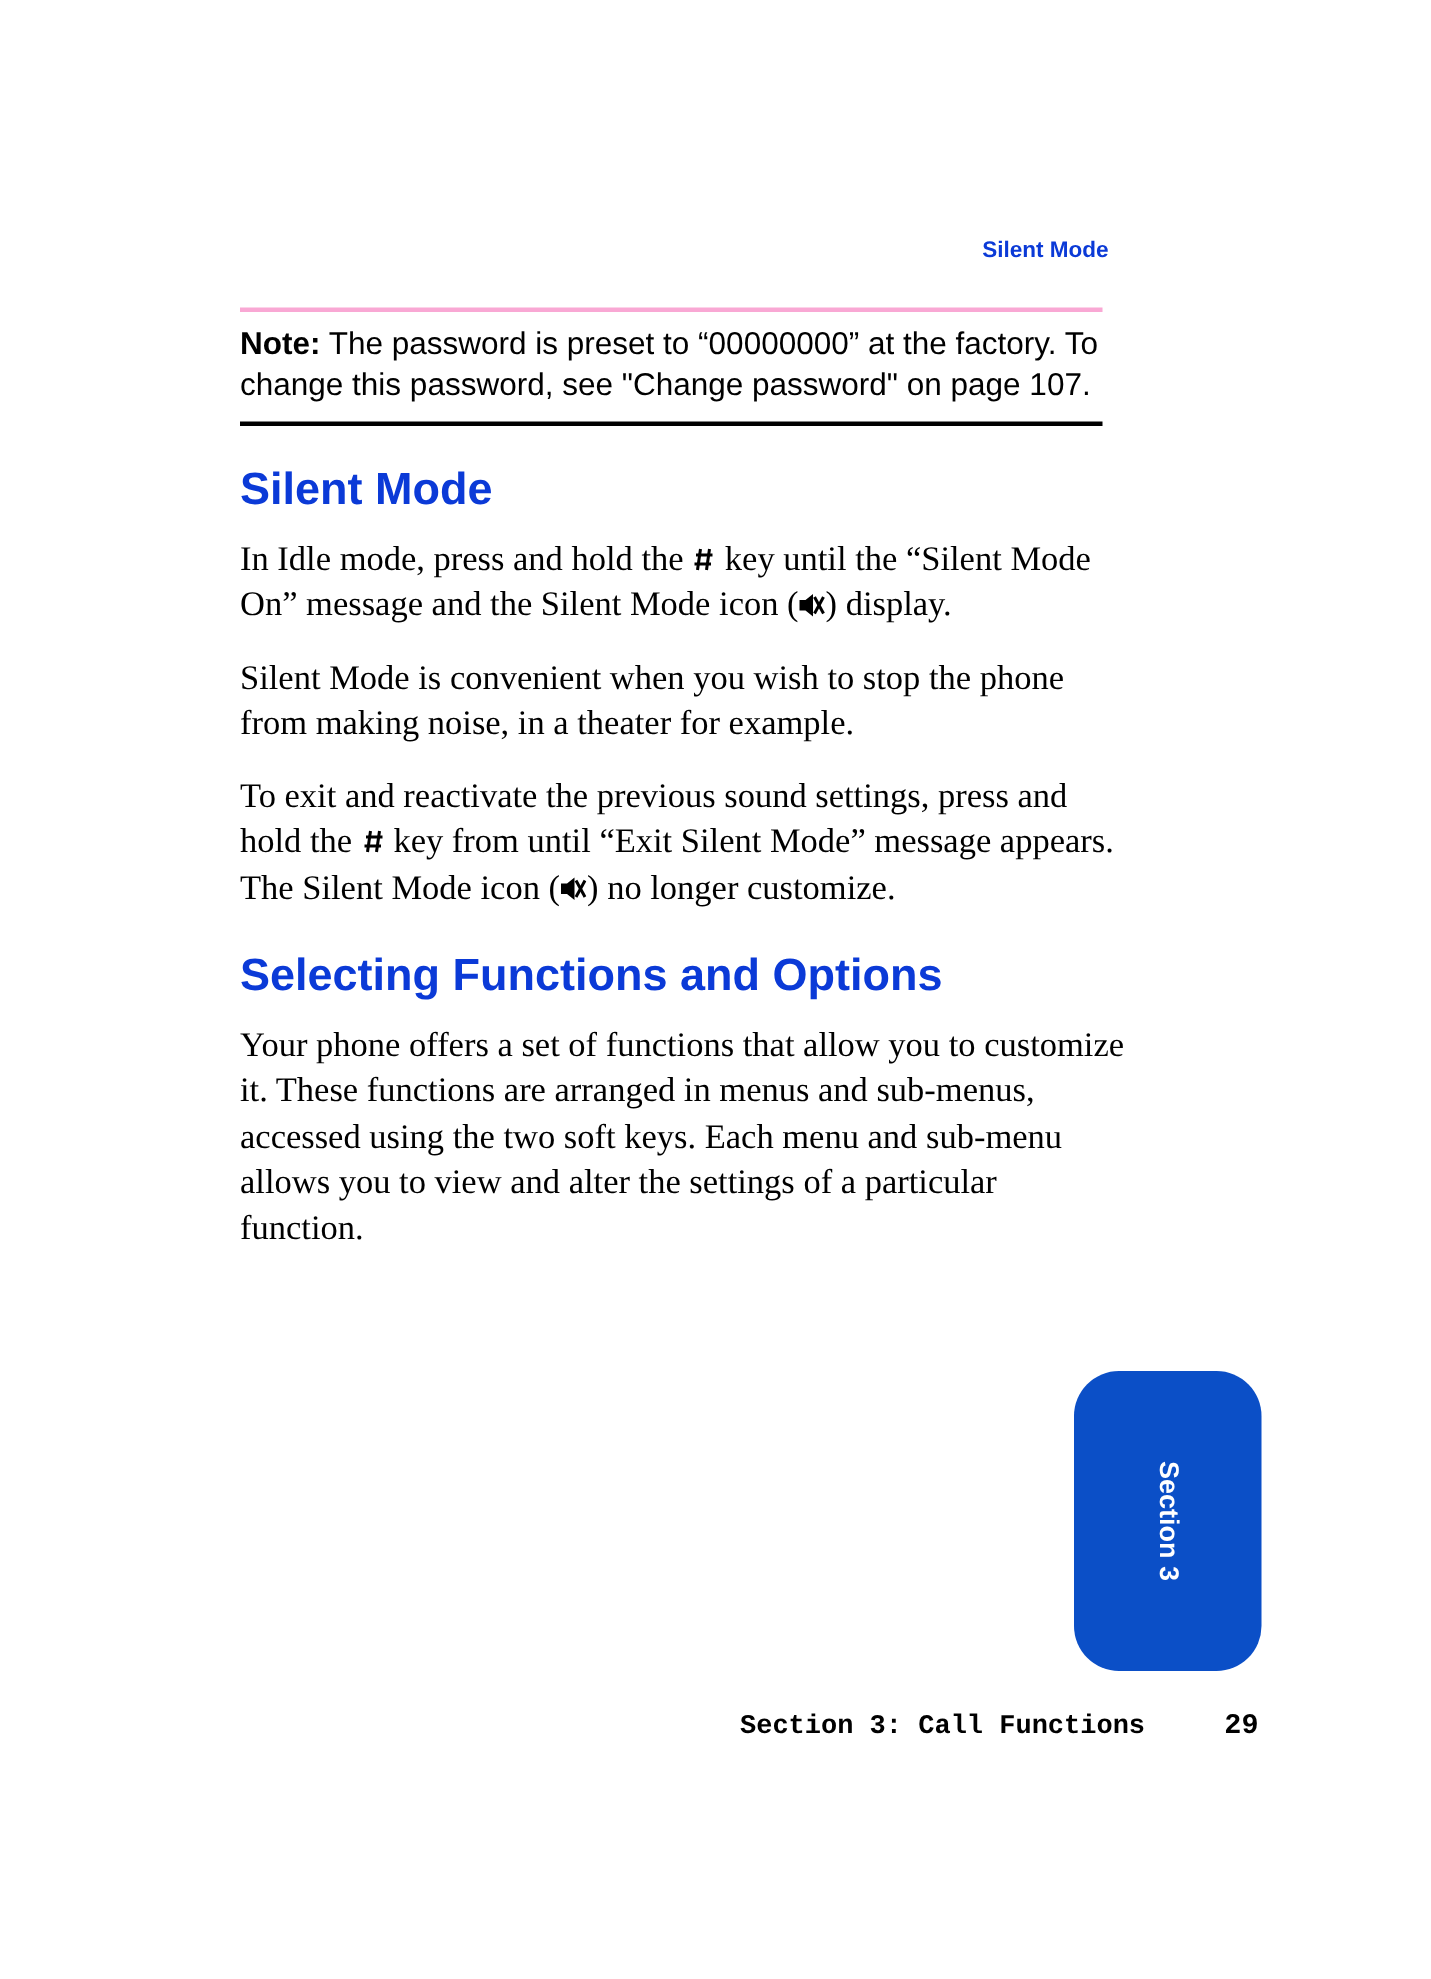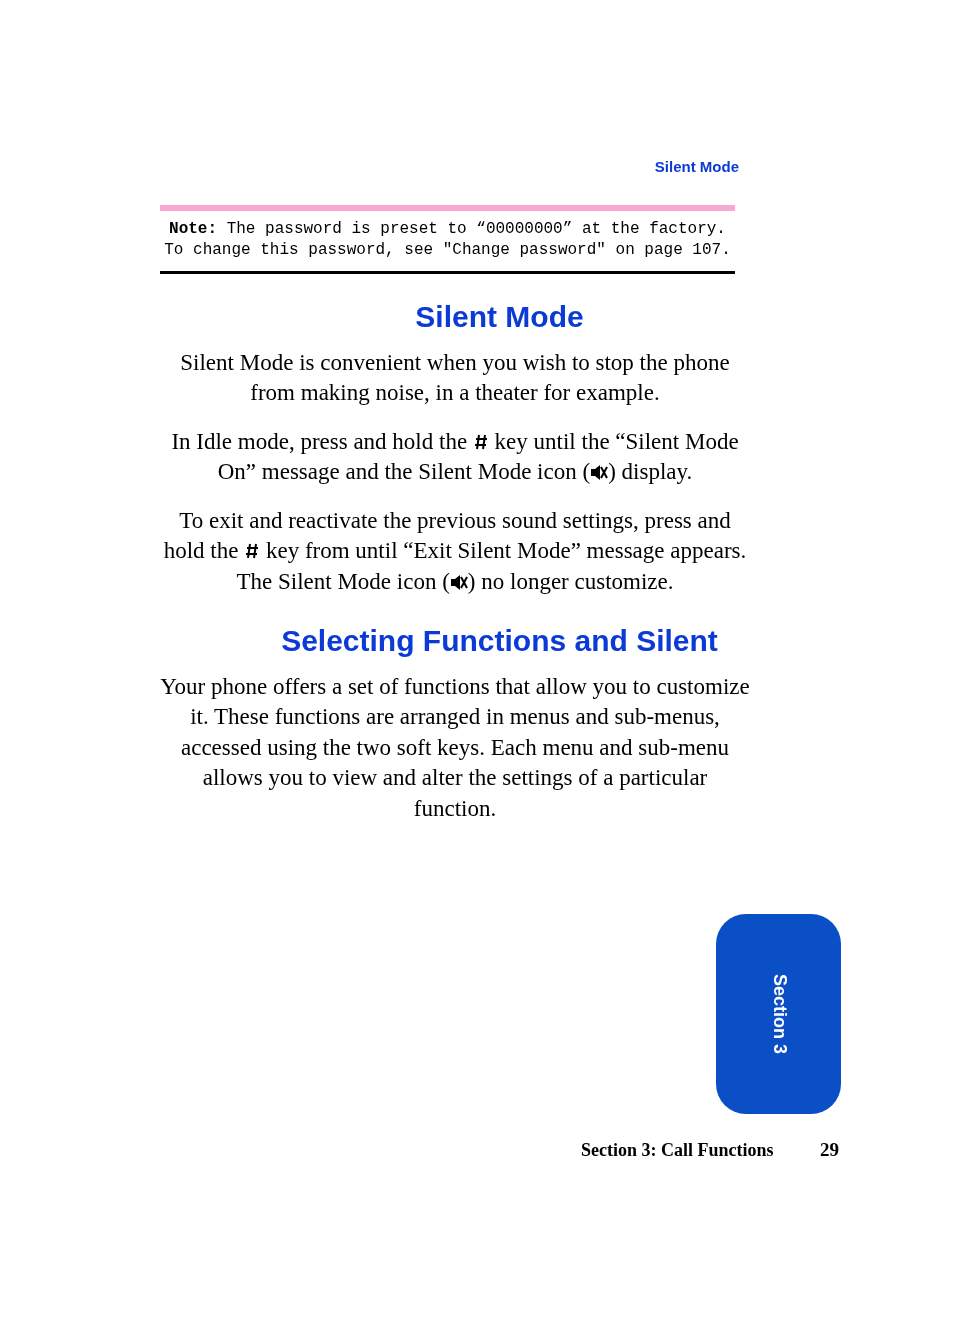--- a/index.html
+++ b/index.html
@@ -11,38 +11,37 @@
     position: relative;
     font-family: Georgia, "Times New Roman", serif;
     color: #000;
   }
   .page {
     position: relative;
     width: 954px;
     height: 1319px;
     box-sizing: border-box;
     padding: 150px 115px 0 160px;
-    text-align: center;
   }
   .header-right {
     position: absolute;
     top: 158px;
     right: 215px;
     font-family: Arial, Helvetica, sans-serif;
     font-weight: 700;
     font-size: 15px;
     color: #0b3ad7;
   }
   .note-box {
-    border-top: 6px solid #f9a8d4;
+    border-top: 3px solid #f9a8d4;
     border-bottom: 3px solid #000;
     padding: 8px 0 10px 0;
     margin-top: 55px;
-    font-family: Liberation Mono, monospace;
-    font-size: 16px;
+    font-family: Liberation Sans, sans-serif;
+    font-size: 21px;
     line-height: 1.3;
     width: 575px;
   }
   .note-label {
     font-weight: 700;
   }
   h2.blue-heading {
     color: #0b3ad7;
     font-family: Arial, Helvetica, sans-serif;
     font-weight: 700;
@@ -65,21 +64,21 @@
   .mute-icon {
     display: inline-block;
     width: 18px;
     height: 17px;
     vertical-align: -2px;
   }
   .footer {
     position: absolute;
     bottom: 158px;
     right: 115px;
-    font-family: Liberation Serif, serif;
+    font-family: Liberation Mono, monospace;
     font-weight: 700;
     font-size: 18px;
   }
   .footer .pagenum {
     display: inline-block;
     margin-left: 42px;
     font-size: 19px;
   }
   .side-tab {
     position: absolute;
@@ -111,22 +110,20 @@
 <div class="page">
 
   <div class="header-right">Silent Mode</div>
 
   <div class="note-box">
     <span class="note-label">Note:</span><span> The password is preset to “00000000” at the factory. To change this password, see "Change password" on page 107.</span>
   </div>
 
   <h2 class="blue-heading">Silent Mode</h2>
 
-  <p class="body-para">Silent Mode is convenient when you wish to stop the phone from making noise, in a theater for example.</p>
-
   <p class="body-para">
     <span>In Idle mode, press and hold the </span>
     <span class="hash-icon">
       <svg viewBox="0 0 16 16">
           <g stroke="#000" stroke-width="2" fill="none">
         <line x1="3" y1="5" x2="14" y2="5"></line>
             <line x1="2" y1="11" x2="13" y2="11"></line>
         <line x1="6" y1="1" x2="4" y2="15"></line>
             <line x1="12" y1="1" x2="10" y2="15"></line>
       </g>
@@ -135,20 +132,22 @@
     <span> key until the “Silent Mode On” message and the Silent Mode icon (</span><span class="mute-icon">
       <svg viewBox="0 0 18 17">
           <g fill="#000">
         <path d="M1 5 L5 5 L10 1 L10 16 L5 12 L1 12 Z"></path>
         <line x1="11" y1="3" x2="17" y2="14" stroke="#000" stroke-width="2"></line>
         <line x1="17" y1="3" x2="11" y2="14" stroke="#000" stroke-width="2"></line>
       </g>
         </svg>
     </span><span>) display.</span>
   </p>
+
+  <p class="body-para">Silent Mode is convenient when you wish to stop the phone from making noise, in a theater for example.</p>
 
 
   <p class="body-para">
     <span>To exit and reactivate the previous sound settings, press and hold the </span>
     <span class="hash-icon">
       <svg viewBox="0 0 16 16">
           <g stroke="#000" stroke-width="2" fill="none">
         <line x1="3" y1="5" x2="14" y2="5"></line>
             <line x1="2" y1="11" x2="13" y2="11"></line>
         <line x1="6" y1="1" x2="4" y2="15"></line>
@@ -160,21 +159,21 @@
       <svg viewBox="0 0 18 17">
           <g fill="#000">
         <path d="M1 5 L5 5 L10 1 L10 16 L5 12 L1 12 Z"></path>
         <line x1="11" y1="3" x2="17" y2="14" stroke="#000" stroke-width="2"></line>
         <line x1="17" y1="3" x2="11" y2="14" stroke="#000" stroke-width="2"></line>
       </g>
         </svg>
     </span><span>) no longer customize.</span>
   </p>
 
-  <h2 class="blue-heading">Selecting Functions and Silent</h2>
+  <h2 class="blue-heading">Selecting Functions and Options</h2>
 
   <p class="body-para">Your phone offers a set of functions that allow you to customize it. These functions are arranged in menus and sub-menus, accessed using the two soft keys. Each menu and sub-menu allows you to view and alter the settings of a particular function.</p>
 
   <div class="side-tab">
     <div class="side-tab-label">Section 3</div>
   </div>
 
   <div class="footer">
     <span>Section 3: Call Functions</span>
     <span class="pagenum">29</span>

